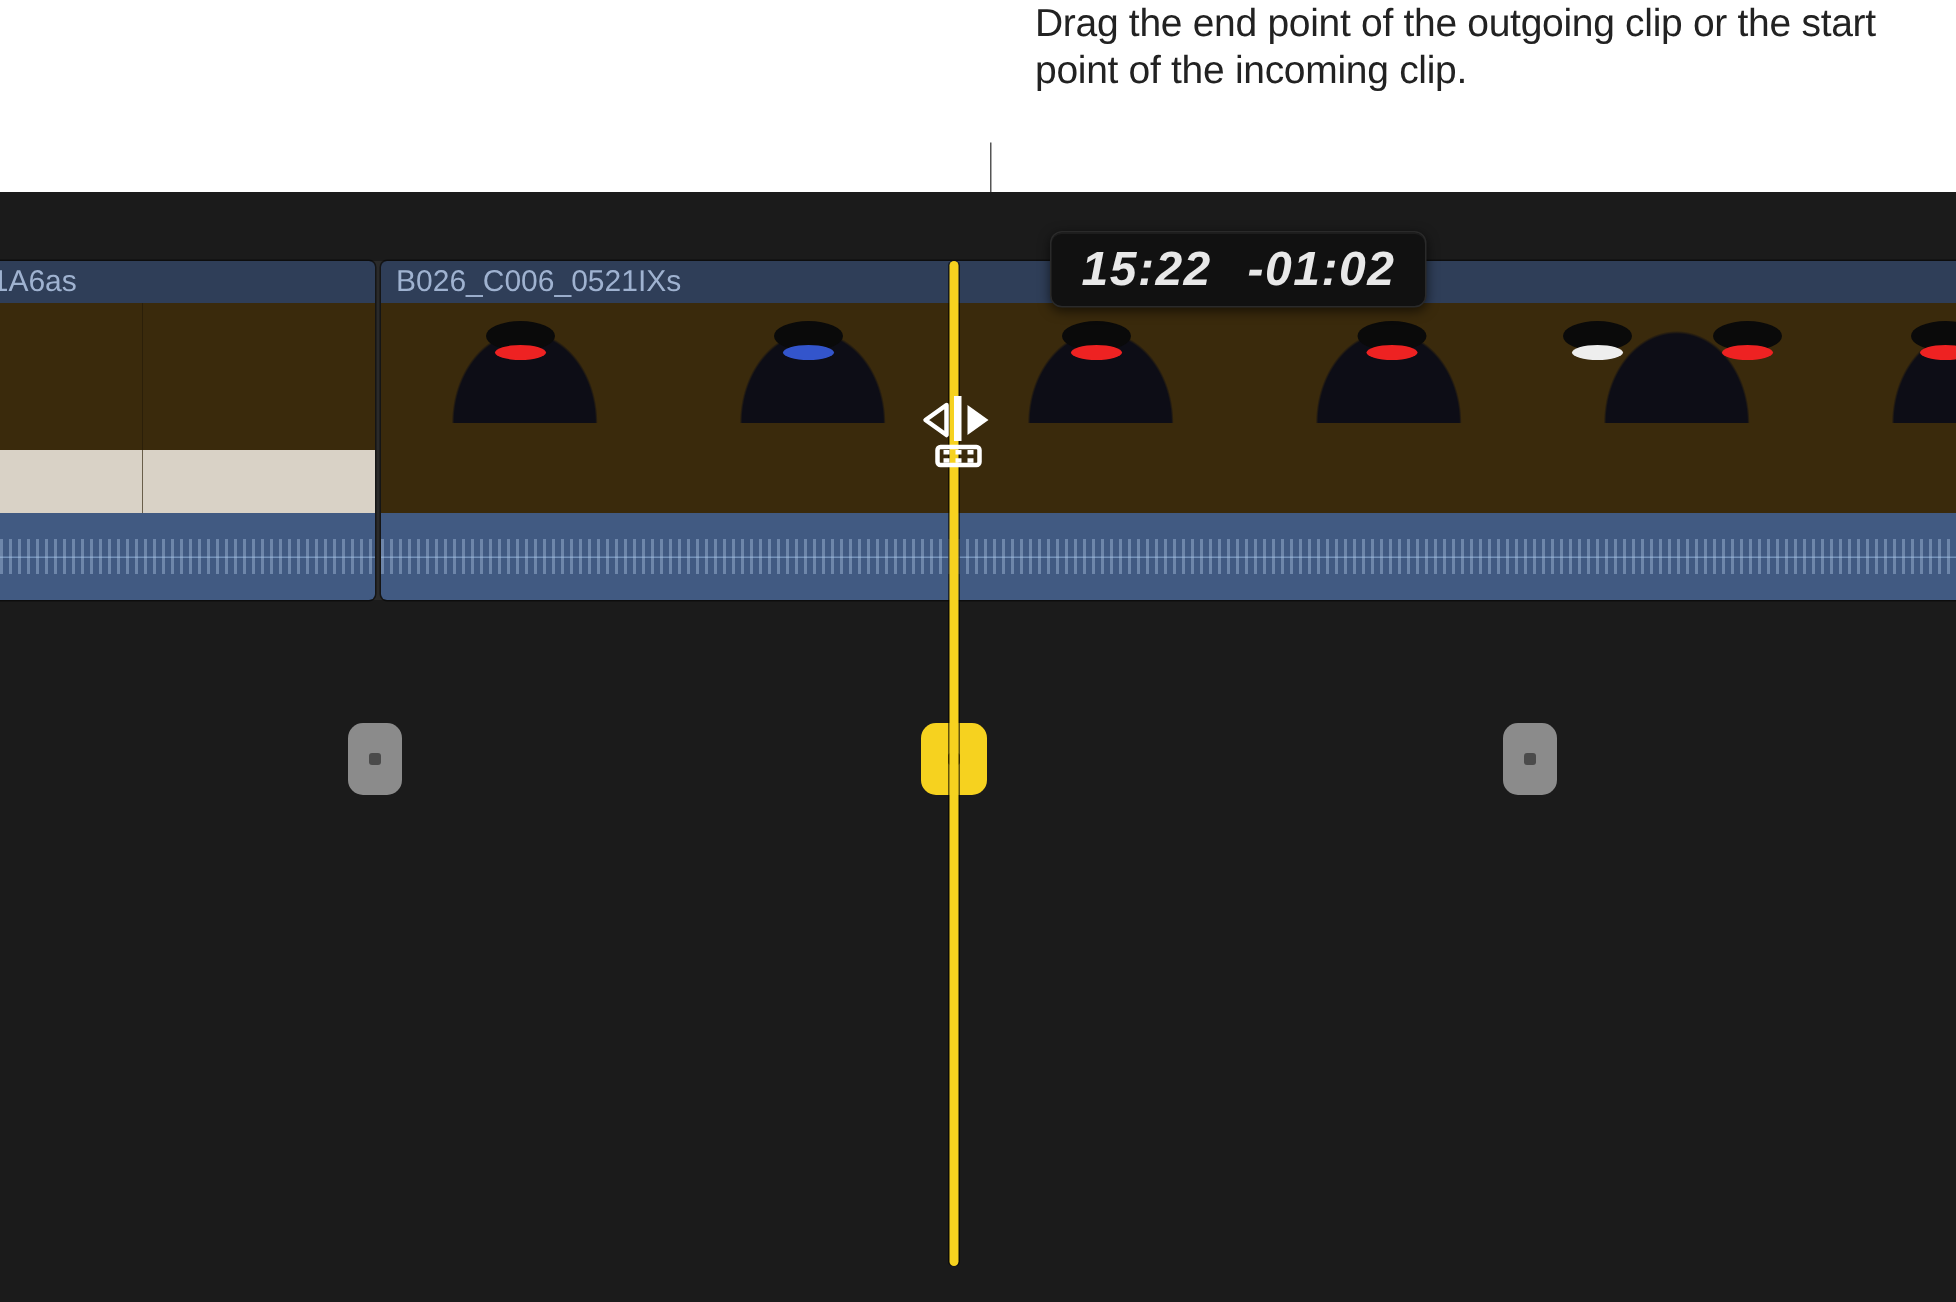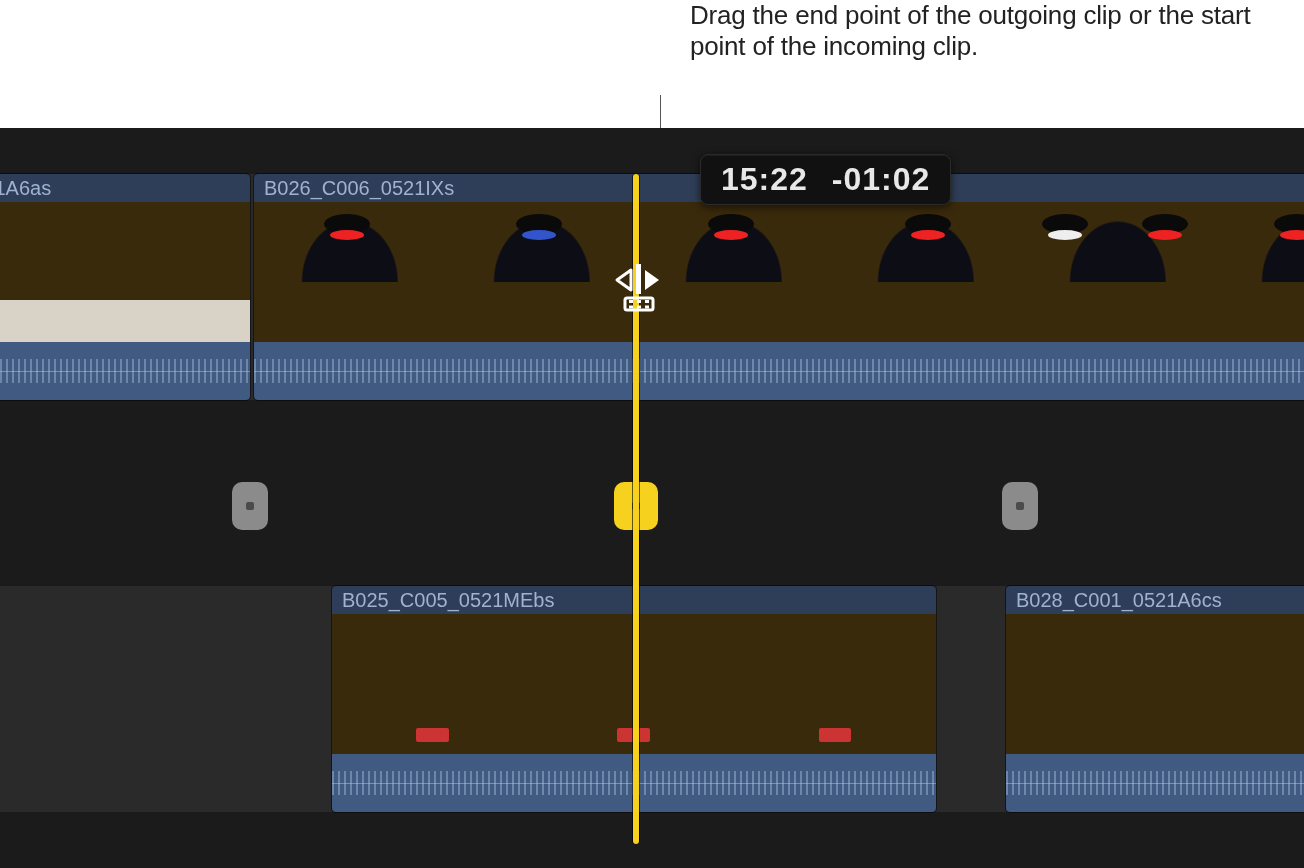--- a/index.html
+++ b/index.html
@@ -194,20 +194,21 @@
     color:#e8e8e8;
     font-size:32px;
     font-weight:600;
     letter-spacing:1px;
     padding:6px 20px;
     border-radius:8px;
     border:1px solid #2a2a2a;
     box-shadow: 0 2px 8px rgba(0,0,0,0.6), inset 0 1px 0 rgba(255,255,255,0.05);
     z-index:40;
     white-space:nowrap;
+    font-style:italic;
   }
   .tc-tip .dur   { margin-right:14px; }
   .tc-tip .delta { }
 
   
   .trim-cursor {
     position:absolute;
     left:611px; 
     top:128px;
     width:54px; height:56px;
@@ -296,49 +297,20 @@
         <div class="dot"></div>
       </div>
     <div class="marker yellow" style="left:614px">
         <div class="dot"></div>
       </div>
     <div class="marker gray" style="left:1002px">
         <div class="dot"></div>
       </div>
   </div>
 
-  <div class="track lower">
-
-    <div class="clip clip-c">
-      <div class="namebar">B025_C005_0521MEbs</div>
-      <div class="thumbs">
-        <div class="th art-cube" style="width:201px"></div>
-        <div class="th art-cube" style="width:201px"></div>
-        <div class="th art-cube" style="width:202px"></div>
-      </div>
-      <div class="audio">
-        <div class="axis"></div>
-          <div class="wavebars"></div>
-      </div>
-    </div>
-
-    <div class="clip clip-d">
-      <div class="namebar">B028_C001_0521A6cs</div>
-      <div class="thumbs">
-        <div class="th art-corridor" style="width:150px"></div>
-        <div class="th art-corridor" style="width:150px"></div>
-
-      </div>
-      <div class="audio">
-        <div class="axis"></div>
-          <div class="wavebars"></div>
-      </div>
-    </div>
-
-  </div>
 
   <div class="tc-tip">
     <span class="dur">15:22</span>
     <span class="delta">-01:02</span>
   </div>
 
   <div class="playhead"></div>
 
   <div class="trim-cursor">
     <svg viewBox="0 0 54 56">

